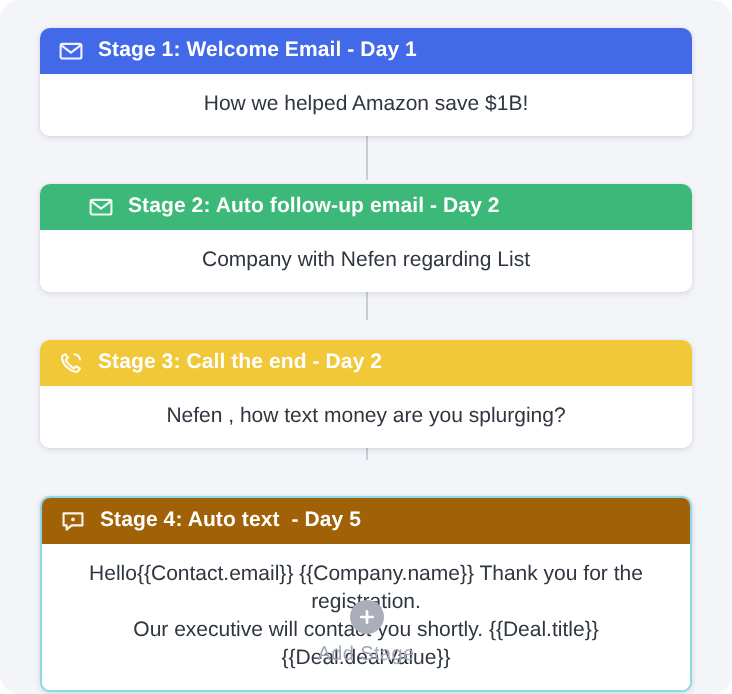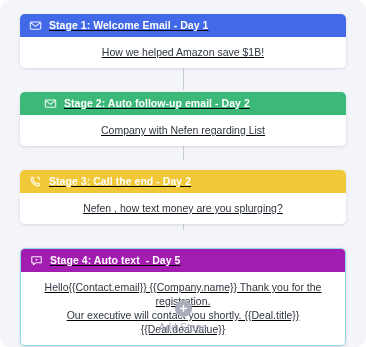--- a/index.html
+++ b/index.html
@@ -24,21 +24,20 @@
   }
   .stage-card {
     position: relative;
     width: 326px;
     background: #ffffff;
     border-radius: 5px;
     box-shadow: 0 1px 3px rgba(40,50,90,0.13), 0 0 1px rgba(40,50,90,0.10);
     overflow: hidden;
     margin-bottom: 24px;
     z-index: 2;
-    text-decoration: underline;
   }
   .stage-header {
     display: flex;
     align-items: center;
     height: 23px;
     padding: 0 0 0 9px;
     gap: 7px;
   }
   .stage-header .hdr-icon {
     display: flex;
@@ -63,21 +62,21 @@
     font-size: 10.5px;
     line-height: 14px;
     color: #2f3640;
     background: #ffffff;
     white-space: pre-line;
     text-align: center;
   }
   .s1 .stage-header { background: #4169e8; }
   .s2 .stage-header { background: #3cb878; padding-left: 24px; }
   .s3 .stage-header { background: #f0c838; }
-  .s4 .stage-header { background: #a21caf; }
+  .s4 .stage-header { background: #a16207; }
   .s4 { border: 1px solid #8ad9ea; }
 
   .connector {
     position: absolute;
     left: 183px;
     width: 1px;
     background: #c8ccd6;
     z-index: 1;
   }
   .c1 { top: 66px;  height: 24px; }

